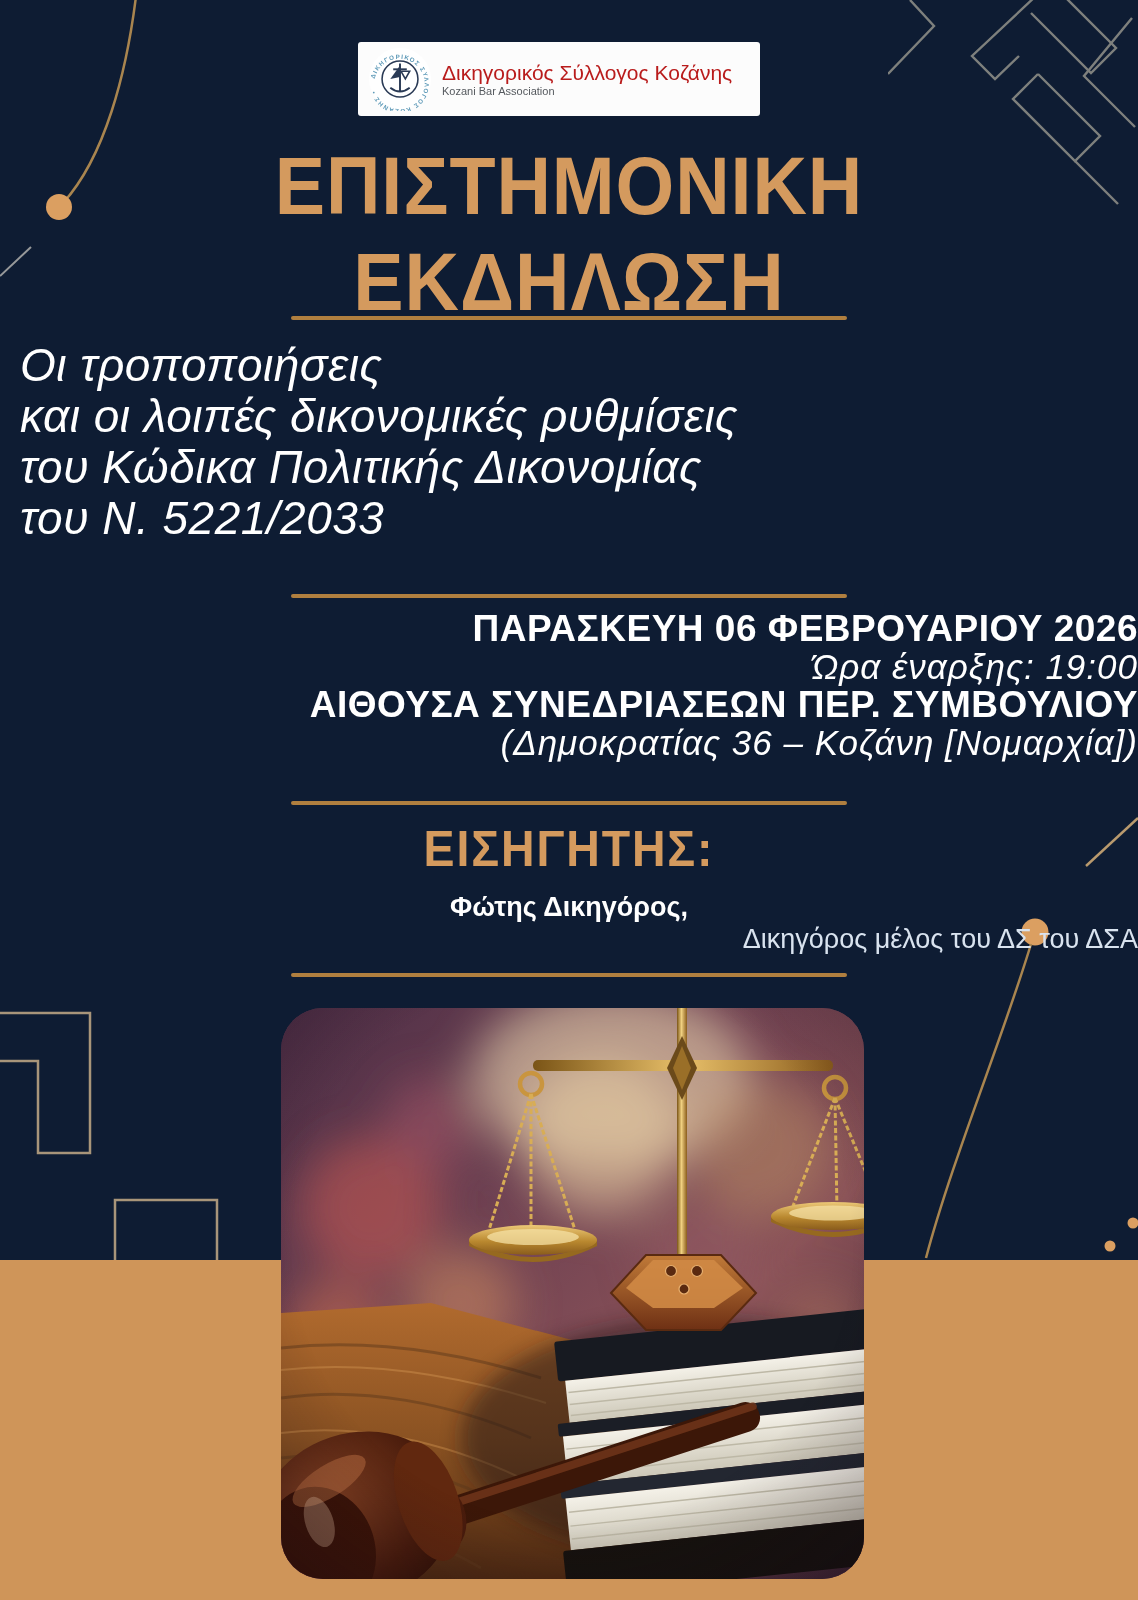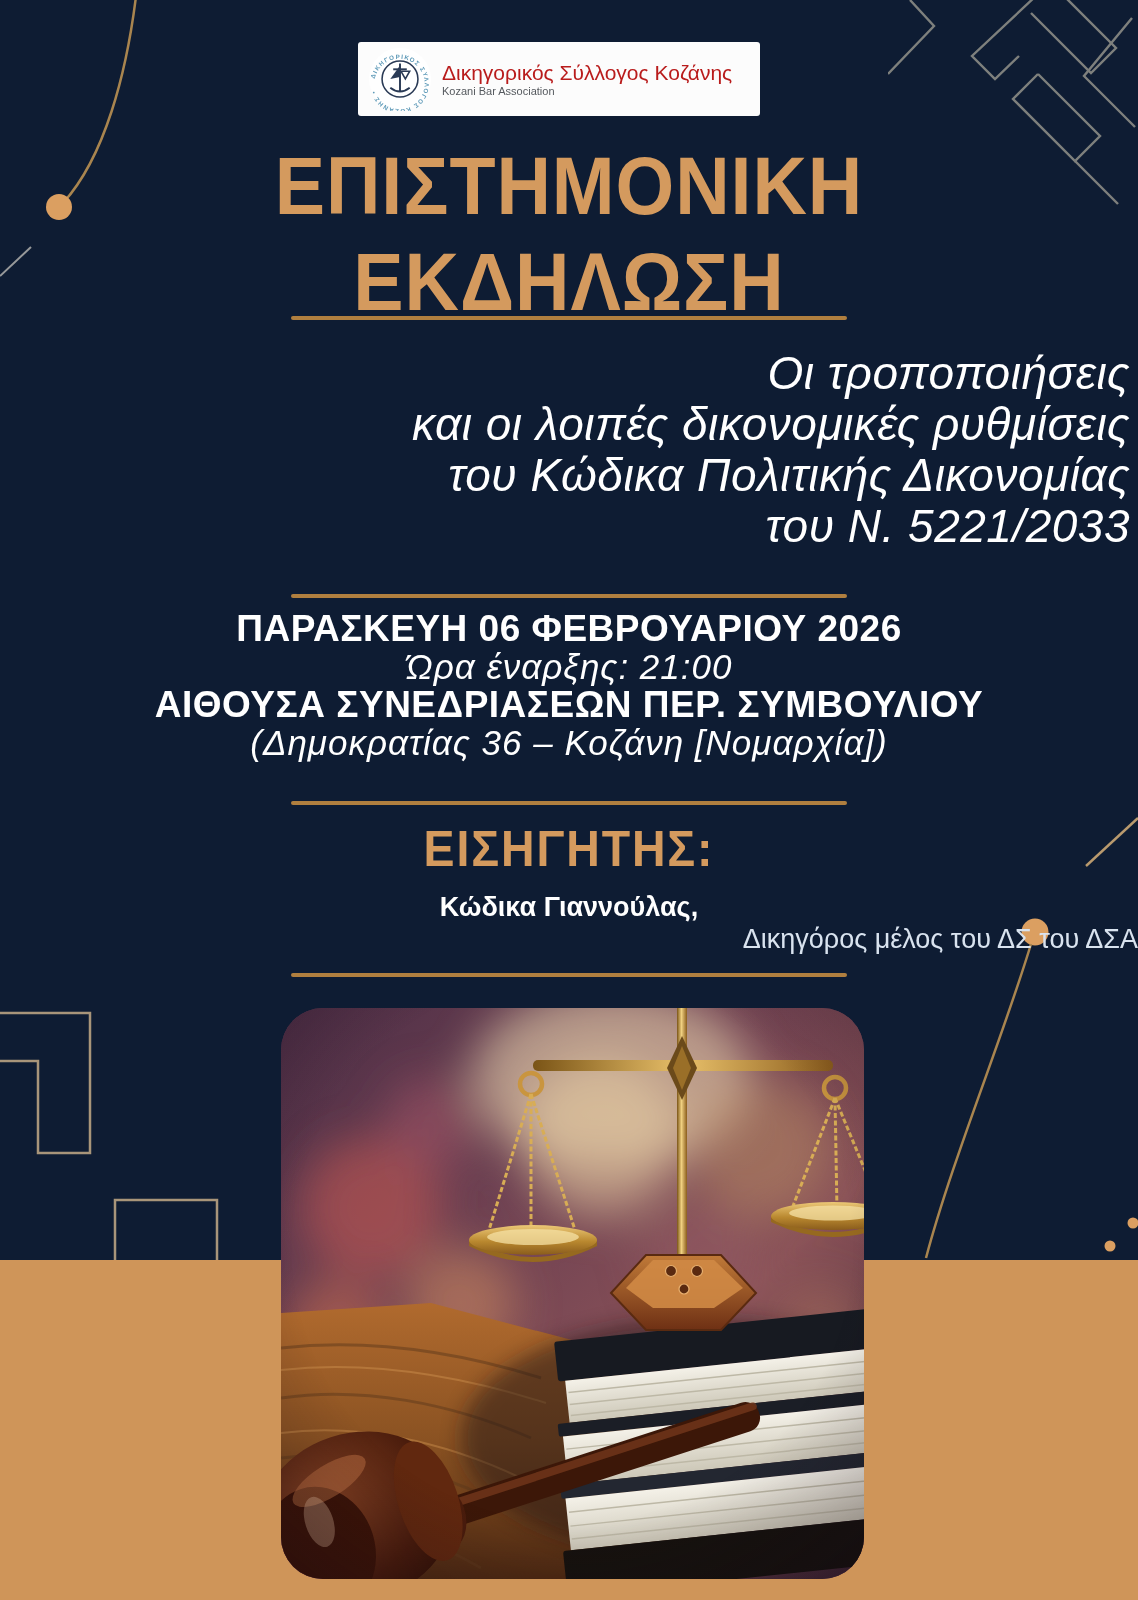--- a/index.html
+++ b/index.html
@@ -20,26 +20,27 @@
   .logo-el{font-size:21px;color:#b91c1c;font-weight:400;}
   .logo-en{font-size:11px;color:#55595e;}
   .title{
     position:absolute;left:0;right:0;top:138px;margin:0;text-align:center;
     font-size:82px;font-weight:700;line-height:96px;color:#d49a5e;
     letter-spacing:1px;transform:scaleX(.92);
   }
   .title span{display:block;}
   .sep{position:absolute;left:291px;width:556px;height:3.5px;background:#b07f3f;border-radius:2px;z-index:4;}
   .subtitle{
-    position:absolute;left:0;right:0;top:340px;margin:8px;text-align:right;
+    position:absolute;left:0;right:0;top:340px;margin:0;text-align:left;
     font-size:46px;font-style:italic;font-weight:400;color:#ffffff;line-height:51px;
     letter-spacing:.5px;
+    padding-left:20px;
   }
   .subtitle span{display:block;}
-  .event{position:absolute;left:0;right:0;top:610px;text-align:center;color:#ffffff;}
+  .event{position:absolute;left:0;right:0;top:610px;text-align:right;color:#ffffff;}
   .event .b{font-size:37px;font-weight:700;line-height:38px;letter-spacing:.5px;}
   .event .i{font-size:35px;font-style:italic;line-height:38px;letter-spacing:1px;}
   .speaker-h{
     position:absolute;left:0;right:0;top:820px;margin:0;text-align:center;
     font-size:50px;font-weight:700;color:#d49a5e;letter-spacing:2px;transform:scaleX(.93);
   }
   .speaker-name{position:absolute;left:0;right:0;top:892px;text-align:center;font-size:27px;font-weight:700;color:#ffffff;line-height:31px;}
   .speaker-role{position:absolute;left:0;right:0;top:924px;text-align:right;font-size:27px;font-weight:400;color:#d9e3ef;line-height:31px;}
   .photo{
     position:absolute;left:281px;top:1008px;width:583px;height:571px;
@@ -279,27 +280,27 @@
       <span>Οι τροποποιήσεις</span>
       <span>και οι λοιπές δικονομικές ρυθμίσεις</span>
       <span>του Κώδικα Πολιτικής Δικονομίας</span>
       <span>του Ν. 5221/2033</span>
     </p>
 
     <div class="sep" style="top:594px"></div>
 
     <div class="event">
       <div class="b">ΠΑΡΑΣΚΕΥΗ 06 ΦΕΒΡΟΥΑΡΙΟΥ 2026</div>
-      <div class="i">Ώρα έναρξης: 21:00</div>
+      <div class="i">Ώρα έναρξης: 19:00</div>
       <div class="b">ΑΙΘΟΥΣΑ ΣΥΝΕΔΡΙΑΣΕΩΝ ΠΕΡ. ΣΥΜΒΟΥΛΙΟΥ</div>
       <div class="i">(Δημοκρατίας 36 – Κοζάνη [Νομαρχία])</div>
     </div>
 
     <div class="sep" style="top:801px"></div>
 
     <h2 class="speaker-h">ΕΙΣΗΓΗΤΗΣ:</h2>
-    <div class="speaker-name">Κώδικα Γιαννούλας,</div>
+    <div class="speaker-name">Φώτης Δικηγόρος,</div>
     <div class="speaker-role">Δικηγόρος μέλος του ΔΣ του ΔΣΑ</div>
 
     <div class="sep" style="top:973px"></div>
   </div>
 
 </div>
 
 </body></html>

